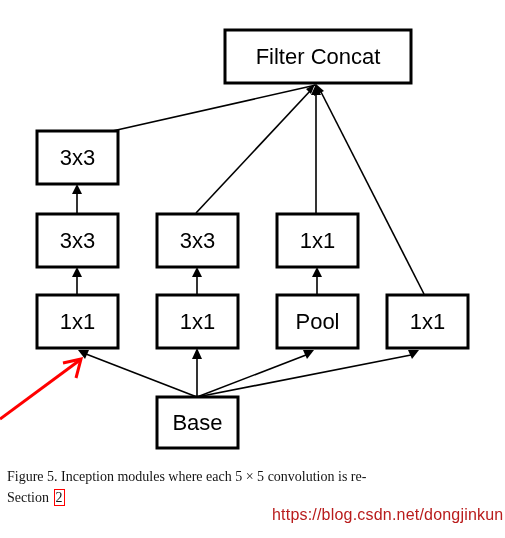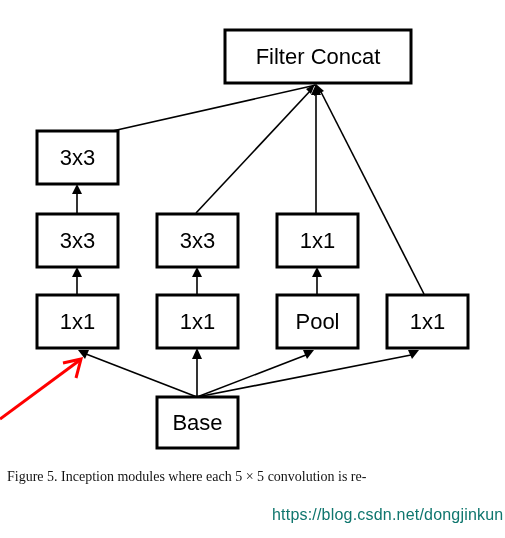--- a/index.html
+++ b/index.html
@@ -86,21 +86,21 @@
     line-height: 15px;
     margin: 0 1px;
   }
   #watermark {
     position: absolute;
     left: 272px;
     top: 506px;
     font-family: "Liberation Sans", sans-serif;
     font-size: 16px;
     letter-spacing: 0.2px;
-    color: #0f766e;
+    color: #b91c1c;
     white-space: nowrap;
     pointer-events: none;
   }
 </style>
 </head>
 <body>
 
 <div id="figure-root">
 
   <svg id="diagram-svg" viewBox="0 0 505 460">
@@ -218,15 +218,16 @@
       <line class="annotation-arrow" x1="0" y1="419" x2="80" y2="360"></line>
       <polyline class="annotation-arrowhead" points="63,363 81,359 76,378"></polyline>
     </g>
 
   </svg>
 
   <div id="watermark">https://blog.csdn.net/dongjinkun</div>
 
   <div id="caption-block">
     <div class="caption-line"><span>Figure 5. Inception modules where each </span><span class="cap-math">5 × 5</span><span> convolution is re-</span></div>
+    <div class="caption-line"><span>Section </span><span class="ref-box">2</span></div>
   </div>
 
 </div>
 
 </body></html>

